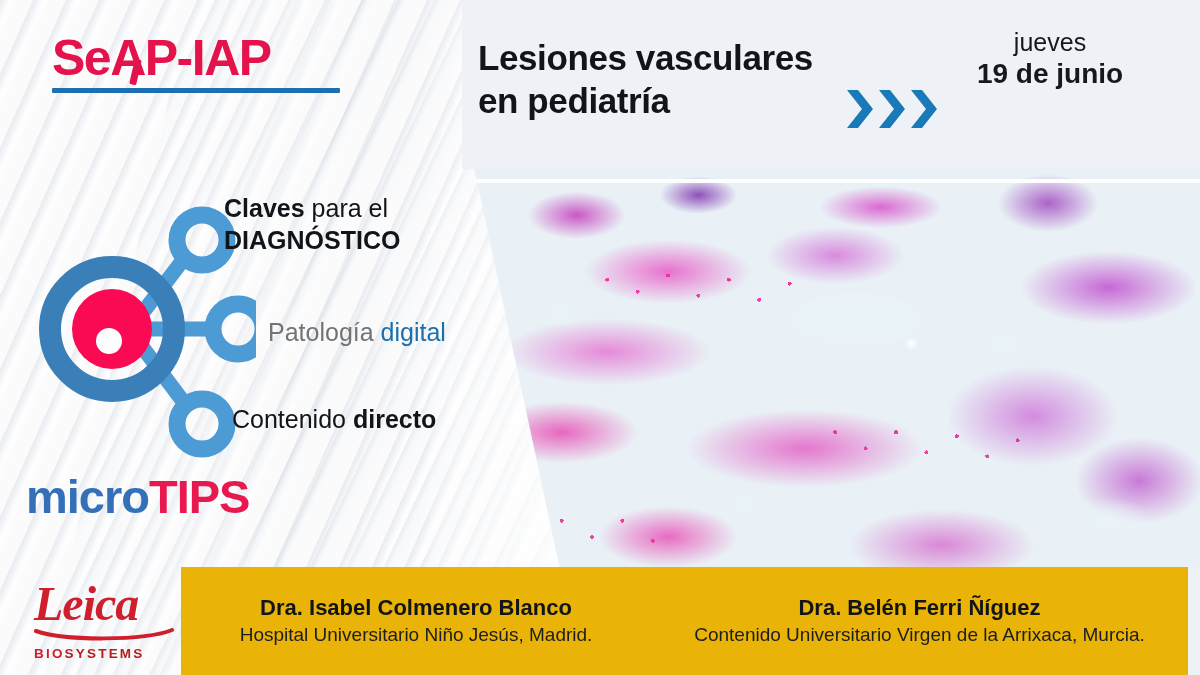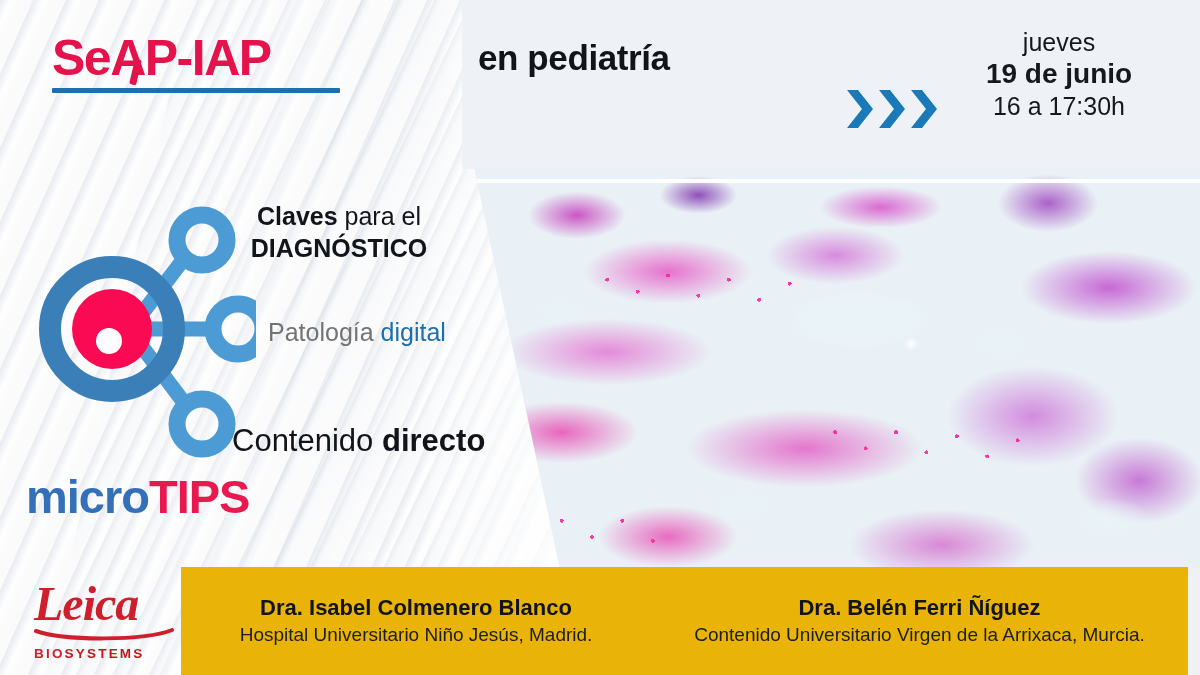--- a/index.html
+++ b/index.html
@@ -250,50 +250,49 @@
     display: flex;
     gap: 2px;
   }
   .chev {
     width: 30px; height: 42px;
   }
 
   
   .date-block {
     position: absolute;
-    right: 36px; top: 28px;
+    right: 45px; top: 28px;
     width: 210px;
     text-align: center;
     color: #15181c;
   }
   .date-dow   { font-size: 25px; line-height: 1.16; }
   .date-day   { font-size: 28px; line-height: 1.22; font-weight: bold; }
   .date-time  { font-size: 25px; line-height: 1.2; }
 
   
   .feat {
     position: absolute;
     color: #111418;
     white-space: nowrap;
   }
   .feat-1 {
     left: 224px; top: 192px;
     font-size: 25px;
     line-height: 1.28;
-    text-align: center;
+    text-align: left;
     width: 230px;
-    margin-top: 8px;
   }
   .feat-2 {
     left: 268px; top: 318px;
     font-size: 25px;
   }
   .feat-3 {
-    left: 232px; top: 423px;
-    font-size: 31px;
+    left: 232px; top: 405px;
+    font-size: 25px;
   }
   .b { font-weight: bold; }
   .blue-light { color: #737373; }
   .blue-dark  { color: #1c6fac; font-weight: normal; }
 
   
   .node-diagram {
     position: absolute;
     left: 16px; top: 196px;
     width: 240px; height: 270px;
@@ -395,39 +394,39 @@
     <div class="photo-seam"></div>
   </div>
 
   <div class="logo-seap">
     <div class="logo-seap-word">SeAP-IAP</div>
     <div class="seap-tick"></div>
     <div class="logo-seap-rule"></div>
   </div>
 
   <div class="title-block">
+    <div class="title-line">Lesiones vasculares</div>
     <div class="title-line">en pediatría</div>
   </div>
 
   <div class="chevrons">
     <svg class="chev" viewBox="0 0 30 42">
       <polygon points="2,2 13,2 28,21 13,40 2,40 17,21" fill="#1a79b8"></polygon>
     </svg>
     <svg class="chev" viewBox="0 0 30 42">
       <polygon points="2,2 13,2 28,21 13,40 2,40 17,21" fill="#1a79b8"></polygon>
     </svg>
     <svg class="chev" viewBox="0 0 30 42">
       <polygon points="2,2 13,2 28,21 13,40 2,40 17,21" fill="#1a79b8"></polygon>
     </svg>
   </div>
 
   <div class="date-block">
     <div class="date-dow">jueves</div>
     <div class="date-day">19 de junio</div>
-    <div class="date-time">16 a 17:30h</div>
   </div>
 
   <svg class="node-diagram" viewBox="0 0 240 270">
 
     <line x1="118" y1="128" x2="170" y2="60" stroke="#4d9bd4" stroke-width="15"></line>
     <line x1="118" y1="133" x2="205" y2="133" stroke="#4d9bd4" stroke-width="15"></line>
     <line x1="118" y1="140" x2="172" y2="212" stroke="#4d9bd4" stroke-width="15"></line>
 
     <circle cx="96" cy="133" r="62" fill="none" stroke="#3b7fb8" stroke-width="22"></circle>
     <circle cx="96" cy="133" r="40" fill="#fa0a52"></circle>

